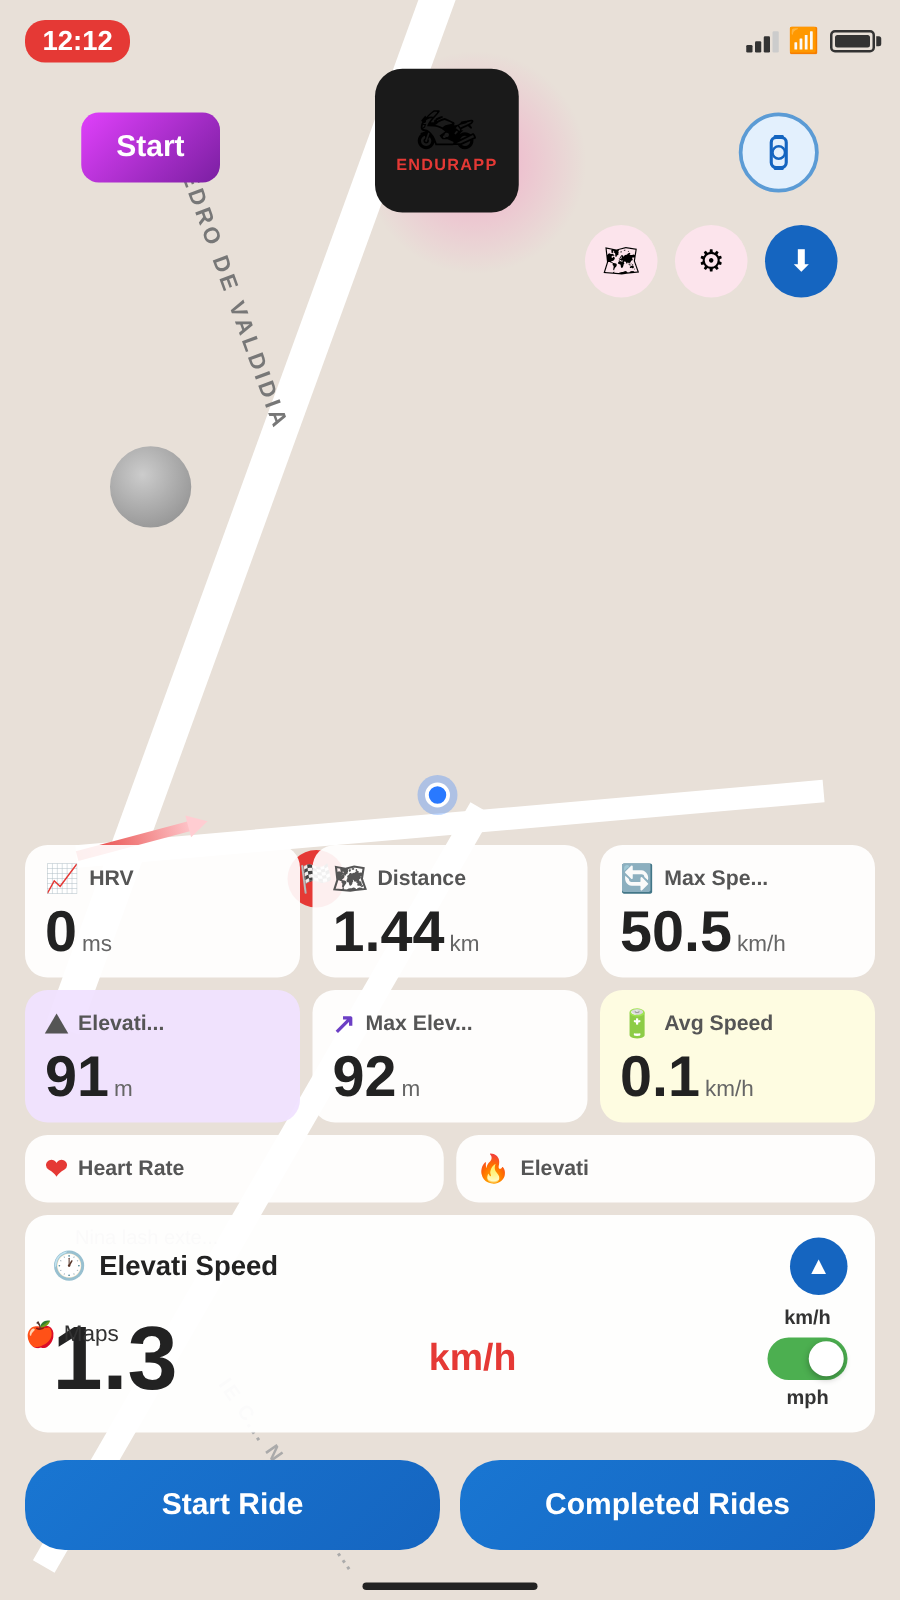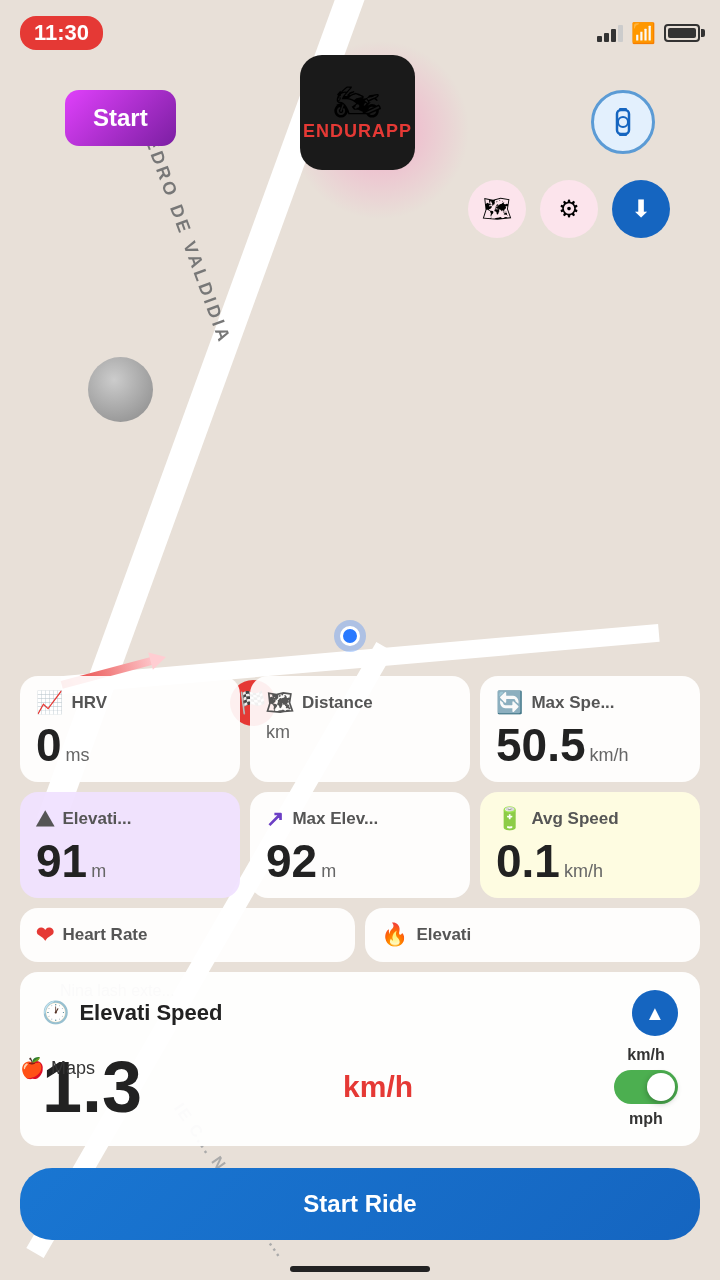--- a/index.html
+++ b/index.html
@@ -259,21 +259,21 @@
       flex-direction: column;
       align-items: center;
       justify-content: center;
       overflow: hidden;
     }
     .logo-bike {
       font-size: 38px;
       line-height: 1;
     }
     .logo-text {
-      font-size: 18px;
+      font-size: 13px;
       font-weight: 900;
       color: #fff;
       letter-spacing: 1px;
     }
     .logo-text span {
       color: #e53935;
     }
 
     
     #top-right-btn {
@@ -558,21 +558,21 @@
 <div class="map-marker-gray"></div>
 
 <div class="finish-marker">🏁</div>
 
 <div class="red-arrow"></div>
 
 <div class="nina-watermark">Nina lash
 exte...</div>
 
 <div id="status-bar">
-  <div class="status-time">11:30</div>
+  <div class="status-time">12:12</div>
   <div class="status-icons">
     <div class="signal-bars">
       <div class="signal-bar" style="height:6px"></div>
       <div class="signal-bar" style="height:9px"></div>
       <div class="signal-bar" style="height:13px"></div>
       <div class="signal-bar" style="height:17px; background:#ccc"></div>
     </div>
     <span class="wifi-icon">📶</span>
     <div class="battery-icon">
       <div class="battery-fill"></div>
@@ -624,20 +624,21 @@
           <span class="stat-value">0</span>
           <span class="stat-unit">ms</span>
         </div>
       </div>
       <div class="stat-card">
         <div class="stat-header">
           <span class="stat-icon">🗺</span>
           <span>Distance</span>
         </div>
         <div class="stat-value-row">
+          <span class="stat-value">1.44</span>
           <span class="stat-unit">km</span>
         </div>
       </div>
       <div class="stat-card">
         <div class="stat-header">
           <span class="stat-icon">🔄</span>
           <span>Max Spe...</span>
         </div>
         <div class="stat-value-row">
           <span class="stat-value">50.5</span>
@@ -718,18 +719,19 @@
     </div>
   </div>
 
   <div style="position:relative; margin-top:10px;">
     <div id="maps-credit">
       <span class="apple-logo">🍎</span>
       <span>Maps</span>
     </div>
     <div id="bottom-actions">
       <button class="bottom-action-btn btn-start">Start Ride</button>
+      <button class="bottom-action-btn btn-completed">Completed Rides</button>
     </div>
   </div>
 
 </div>
 
 <div id="home-indicator"></div>
 
 </body></html>

